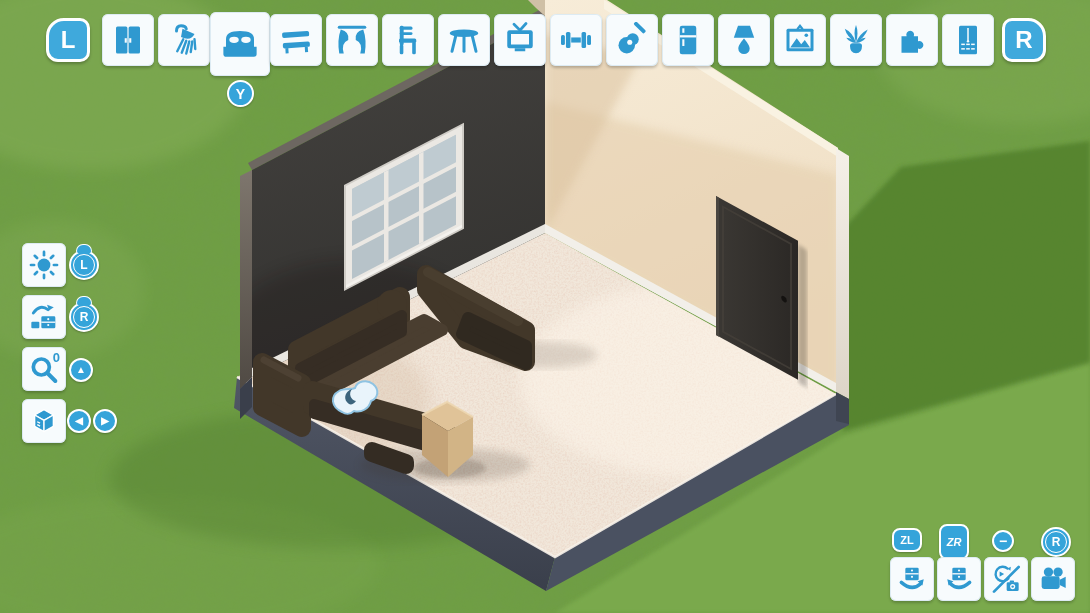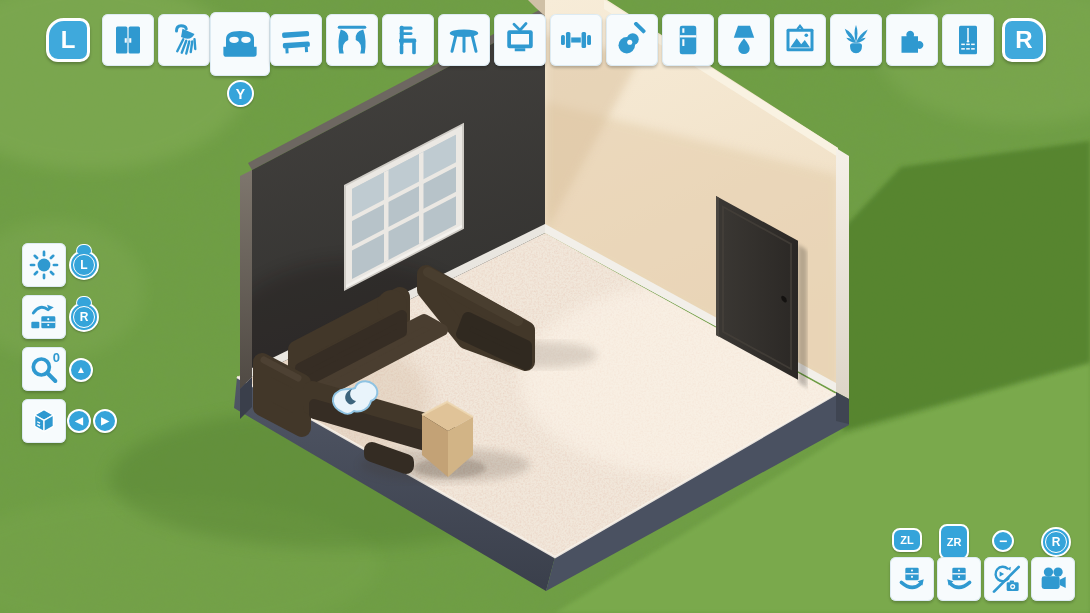--- a/index.html
+++ b/index.html
@@ -424,21 +424,21 @@
       <rect x="6.8" y="12.6" width="2.4" height="1" fill="#fff" transform="rotate(27 8 13)"></rect>
       <rect x="6.8" y="14.8" width="2.4" height="1" fill="#fff" transform="rotate(27 8 15.3)"></rect>
     </svg>
   </div>
   <div class="badge circle arrowglyph" style="left:67px;top:409px;width:24px;height:24px;">◀</div>
   <div class="badge circle arrowglyph" style="left:93px;top:409px;width:24px;height:24px;">▶</div>
 </div>
 
 <div>
   <div class="badge pill" style="left:892px;top:528px;width:30px;height:24px;font-size:11px;">ZL</div>
-  <div class="badge pill" style="left:939px;top:524px;width:30px;height:36px;font-size:11px;">ZR</div>
+  <div class="badge pill" style="left:939px;top:524px;width:30px;height:36px;font-size:11px;font-style:italic;">ZR</div>
   <div class="badge circle" style="left:992px;top:530px;width:22px;height:22px;font-size:14px;">−</div>
   <div class="stick" style="left:1041px;top:527px;">
         <span>R</span>
       </div>
 
   <div class="sq small" style="left:890px;top:557px;">
     <svg viewBox="0 0 24 24" class="icon">
       <rect x="7" y="3.5" width="10" height="9.5" rx="1"></rect>
       <rect x="7" y="7.6" width="10" height="1" fill="#f7fbfd"></rect>
       <circle cx="12" cy="5.6" r="0.8" fill="#f7fbfd"></circle>

